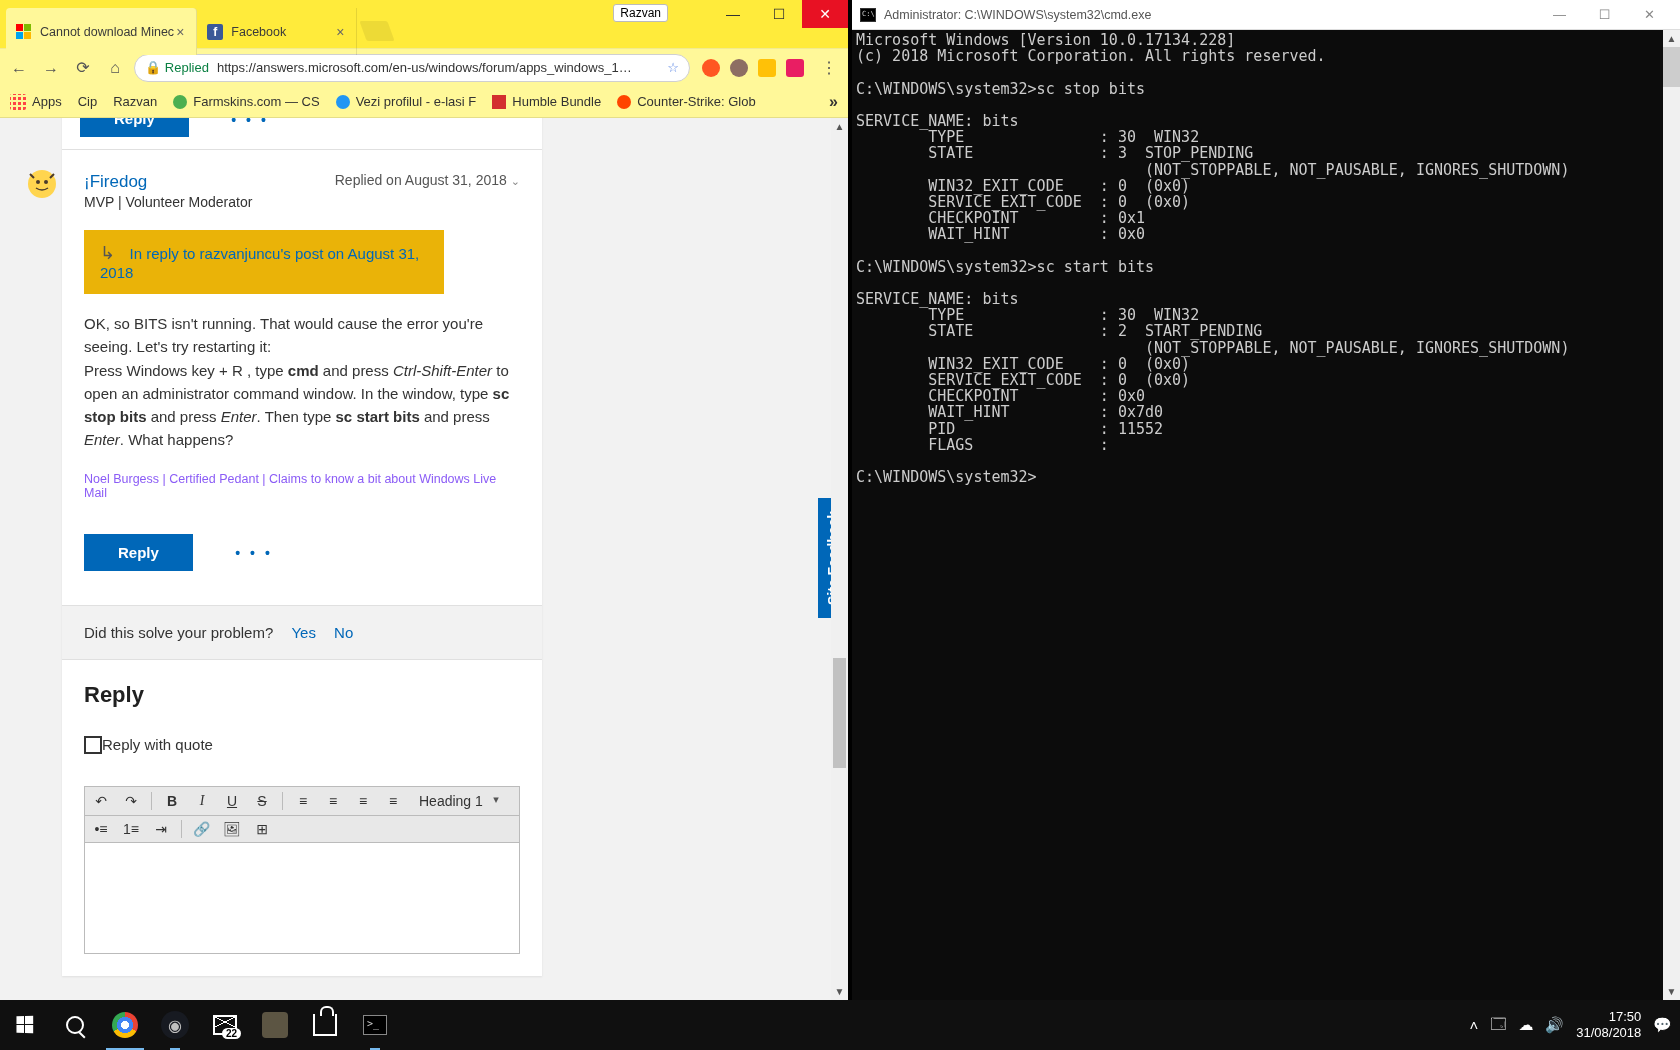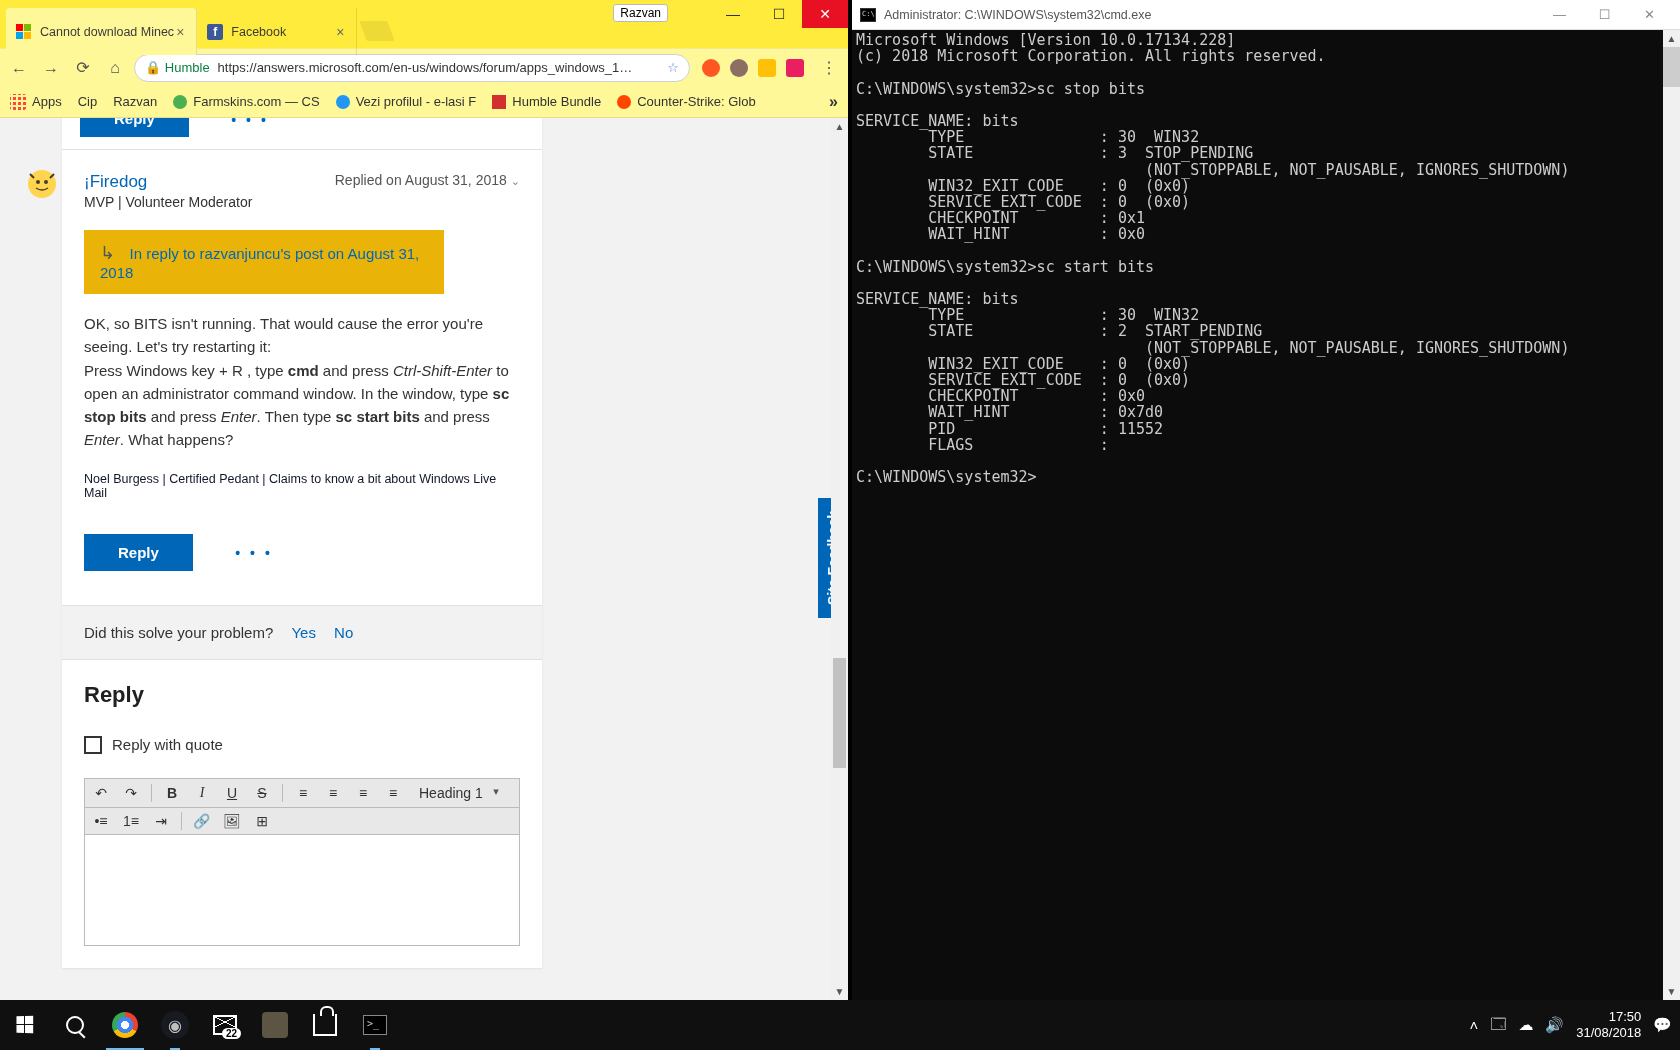--- a/index.html
+++ b/index.html
@@ -49,28 +49,28 @@
 .uname { color: #0067b8; font-size: 17px; cursor: pointer; }
 .urole { color: #333; font-size: 14px; margin-top: 2px; }
 .post-date { position: absolute; right: 22px; top: 22px; color: #555; font-size: 14px; }
 .post-date .chev { color: #888; font-size: 11px; margin-left: 4px; }
 .inreply-box { background: #eab308; padding: 12px 16px; margin: 20px 0 18px 0; display: inline-block; max-width: 360px; }
 .inreply-box a { color: #0067b8; text-decoration: none; font-size: 15px; }
 .arrow-reply { display: inline-block; font-size: 18px; color: #555; margin-right: 10px; }
 .body-text { font-size: 15px; line-height: 1.55; color: #333; }
 .body-text .cmd-bold { font-weight: bold; }
 .body-text .italic { font-style: italic; }
-.sig { font-size: 12.5px; color: #0f172a; margin-top: 20px; }
+.sig { font-size: 12.5px; color: #8b5cf6; margin-top: 20px; }
 
 .solve-row { background: #f2f2f2; padding: 18px 22px; color: #333; font-size: 15px; border-top: 1px solid #e0e0e0; }
 .solve-row a { color: #0067b8; margin-left: 14px; text-decoration: none; }
 
 .reply-section { padding: 22px; border-top: 1px solid #e0e0e0; }
 .reply-section h2 { font-size: 22px; font-weight: 600; color: #202020; margin-bottom: 28px; }
-.checkbox-row { display: flex; align-items: center; gap: 10px; margin-bottom: 24px; font-size: 15px; color: #333; }
+.checkbox-row { display: flex; align-items: center; margin-bottom: 32px; font-size: 15px; color: #333; }
 .checkbox-row .cbx { width: 18px; height: 18px; border: 2px solid #333; display: inline-block; }
 .editor { border: 1px solid #bbb; }
 .editor-tb { background: #e8e8e8; border-bottom: 1px solid #bbb; padding: 4px 6px; display: flex; align-items: center; gap: 10px; flex-wrap: wrap; }
 .editor-tb .ebtn { width: 20px; text-align: center; color: #333; font-size: 14px; }
 .editor-tb .sep { width: 1px; height: 18px; background: #bbb; }
 .editor-tb .heading-sel { font-size: 14px; padding: 2px 18px 2px 6px; color: #333; position: relative; }
 .editor-tb .heading-sel::after { content: "▾"; position: absolute; right: 2px; top: 2px; font-size: 11px; color: #555; }
 .editor-area { height: 110px; background: #fff; }
 
 .feedback-tab { position: absolute; right: 0; top: 380px; width: 30px; height: 120px; background: #0067b8; color: #fff; writing-mode: vertical-rl; transform: rotate(180deg); display: flex; align-items: center; justify-content: center; font-size: 14px; font-weight: 600; }
@@ -143,21 +143,21 @@
       <div class="newtab"></div>
     </div>
   </div>
 
   <div class="addr-row">
     <div class="nav-btn">←</div>
     <div class="nav-btn">→</div>
     <div class="nav-btn">⟳</div>
     <div class="nav-btn">⌂</div>
     <div class="addr-bar">
-      <span class="lock">🔒 <span>Humble</span></span>
+      <span class="lock">🔒 <span>Replied</span></span>
       <span>https://answers.microsoft.com/en-us/windows/forum/apps_windows_1…</span>
       <span style="margin-left:auto;color:#5b86e5">☆</span>
     </div>
     <div class="ext-icons">
       <span style="background:#ff5722;border-radius:50%"></span>
       <span style="background:#8d6e63;border-radius:50%"></span>
       <span style="background:#ffc107"></span>
       <span style="background:#e91e63"></span>
     </div>
     <div class="nav-btn">⋮</div>

